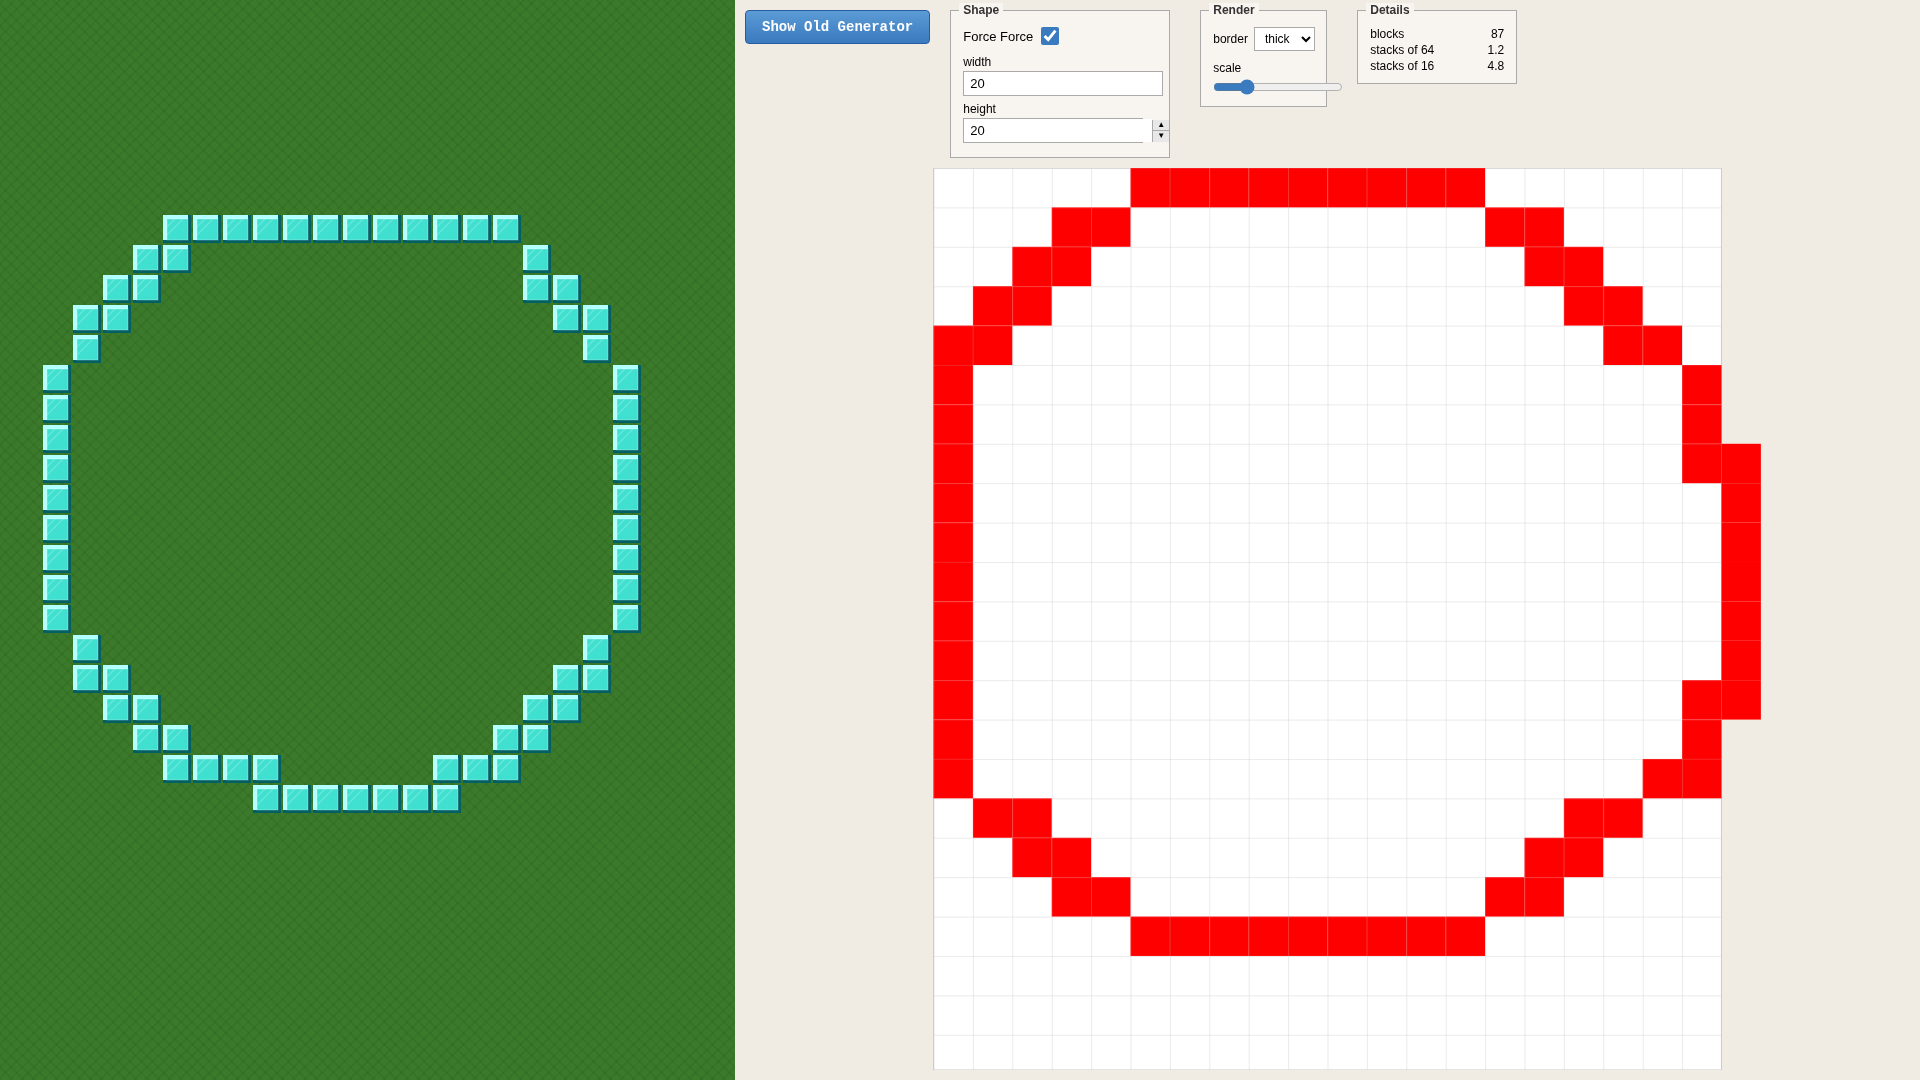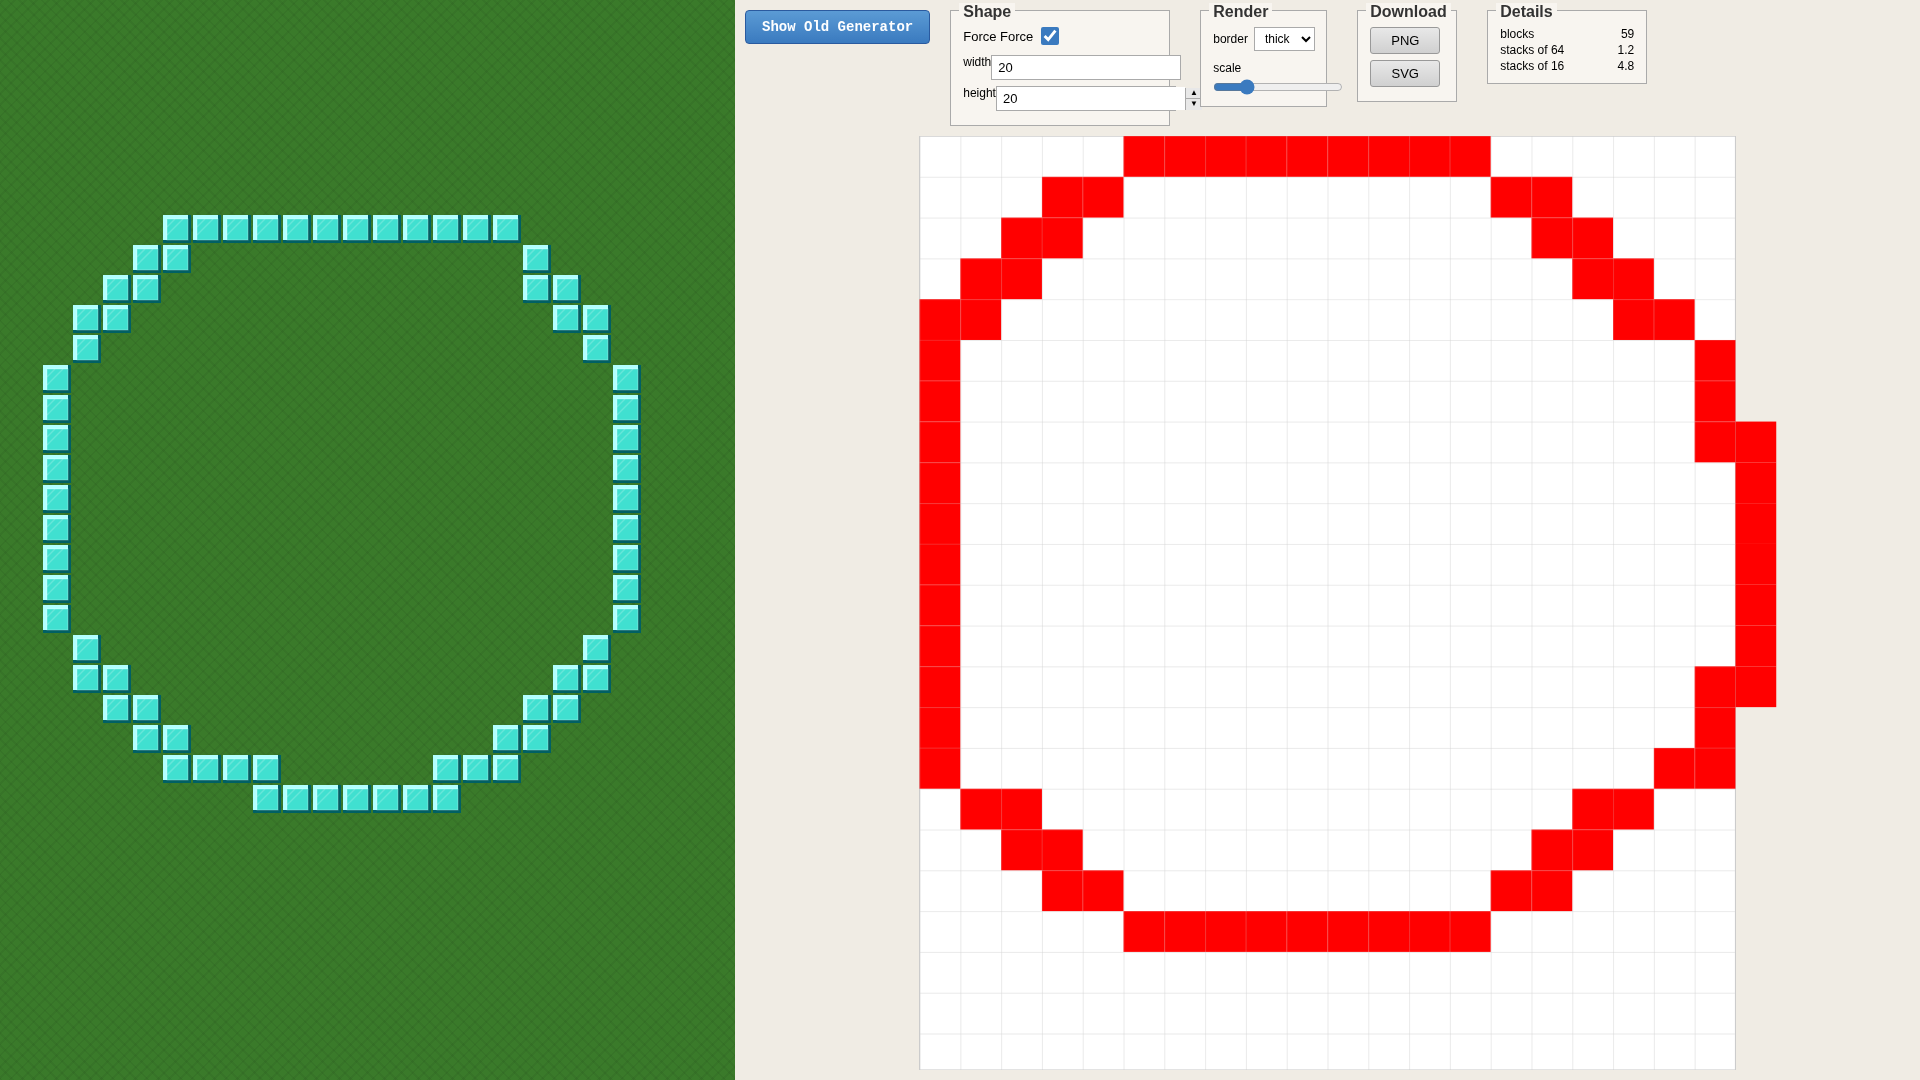--- a/index.html
+++ b/index.html
@@ -77,21 +77,21 @@
     }
 
     .panel-group {
       border: 1px solid #aaa;
       background: #f8f5f0;
       padding: 8px 12px;
       position: relative;
       margin-right: 10px;
     }
     .panel-group legend, .panel-label {
-      font-size: 16px;
+      font-size: 12px;
       color: #333;
       font-weight: bold;
       position: absolute;
       top: -8px;
       left: 8px;
       background: #f8f5f0;
       padding: 0 4px;
     }
 
     #shape-group {
@@ -109,21 +109,21 @@
       font-size: 13px;
     }
     .force-circle-checkbox {
       width: 18px;
       height: 18px;
       accent-color: #3a7abf;
     }
 
     .field-row {
       display: flex;
-      flex-direction: row;
+      flex-direction: column;
       margin-bottom: 6px;
     }
     .field-row label {
       font-size: 12px;
       margin-bottom: 2px;
     }
     .field-row input[type="text"] {
       border: 1px solid #aaa;
       padding: 4px 6px;
       font-size: 13px;
@@ -1079,31 +1079,26 @@
           <option value="thick" selected="">thick</option>
           <option value="none">none</option>
         </select>
       </div>
       <div class="scale-row">
         <label>scale</label>
         <input type="range" min="10" max="100" value="30" style="">
       </div>
     </div>
 
-    <div class="panel-group" id="download-group">
-      <span class="panel-label">Download</span>
-      <button class="dl-btn">PNG</button>
-      <button class="dl-btn">SVG</button>
-    </div>
 
     <div class="panel-group" id="details-group">
       <span class="panel-label">Details</span>
       <div class="details-row">
         <span>blocks</span>
-        <span>59</span>
+        <span>87</span>
       </div>
       <div class="details-row">
         <span>stacks of 64</span>
         <span>1.2</span>
       </div>
       <div class="details-row">
         <span>stacks of 16</span>
         <span>4.8</span>
       </div>
     </div>

